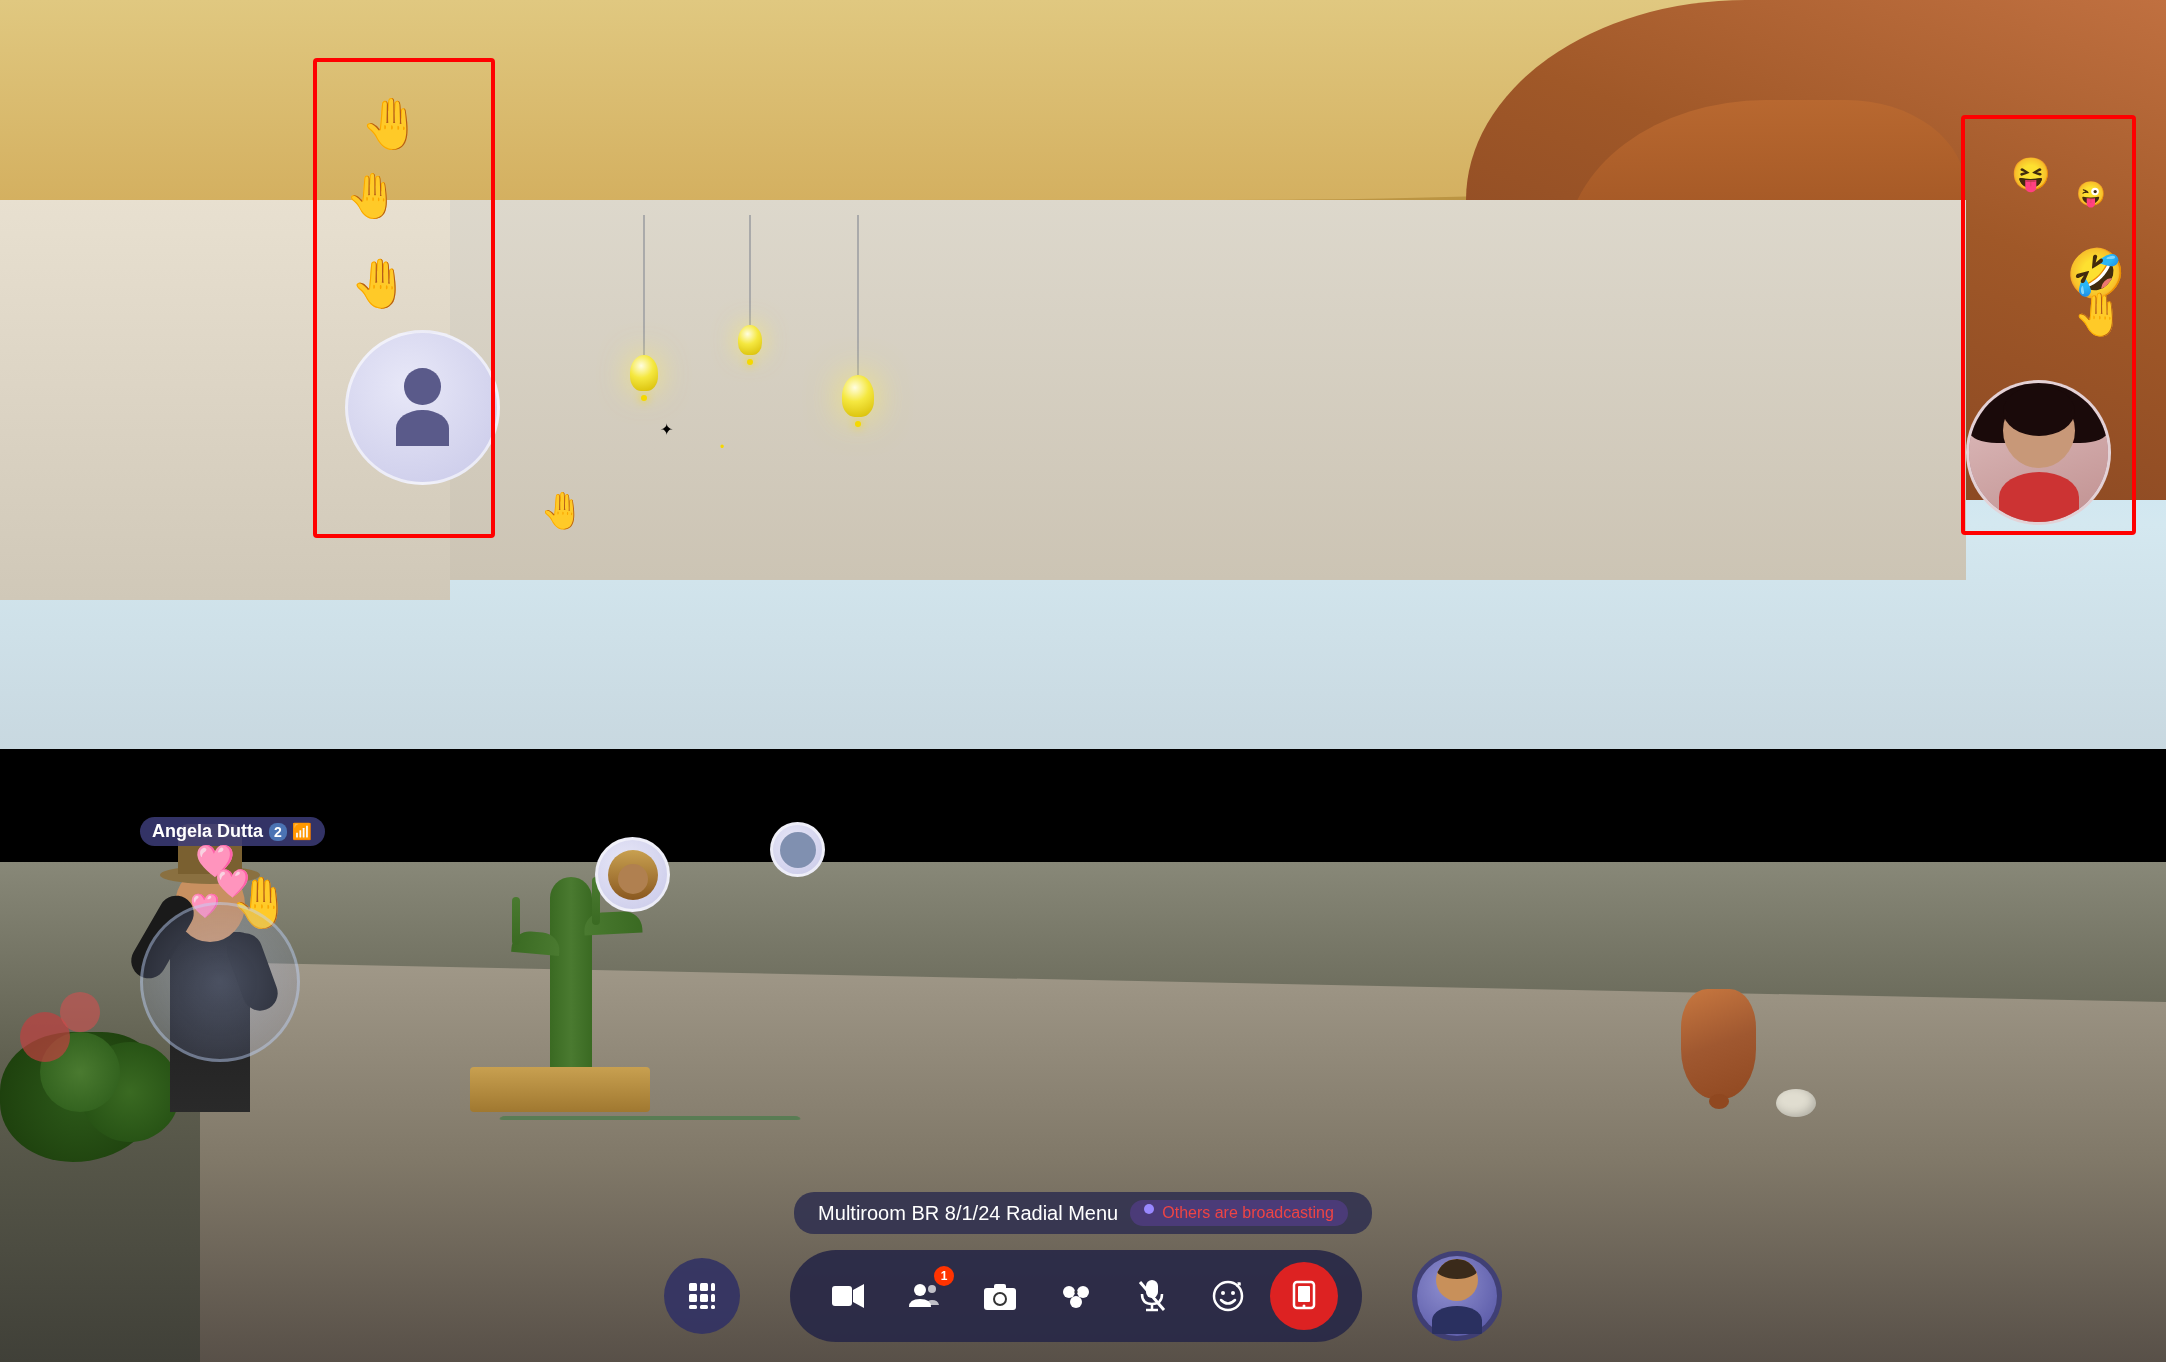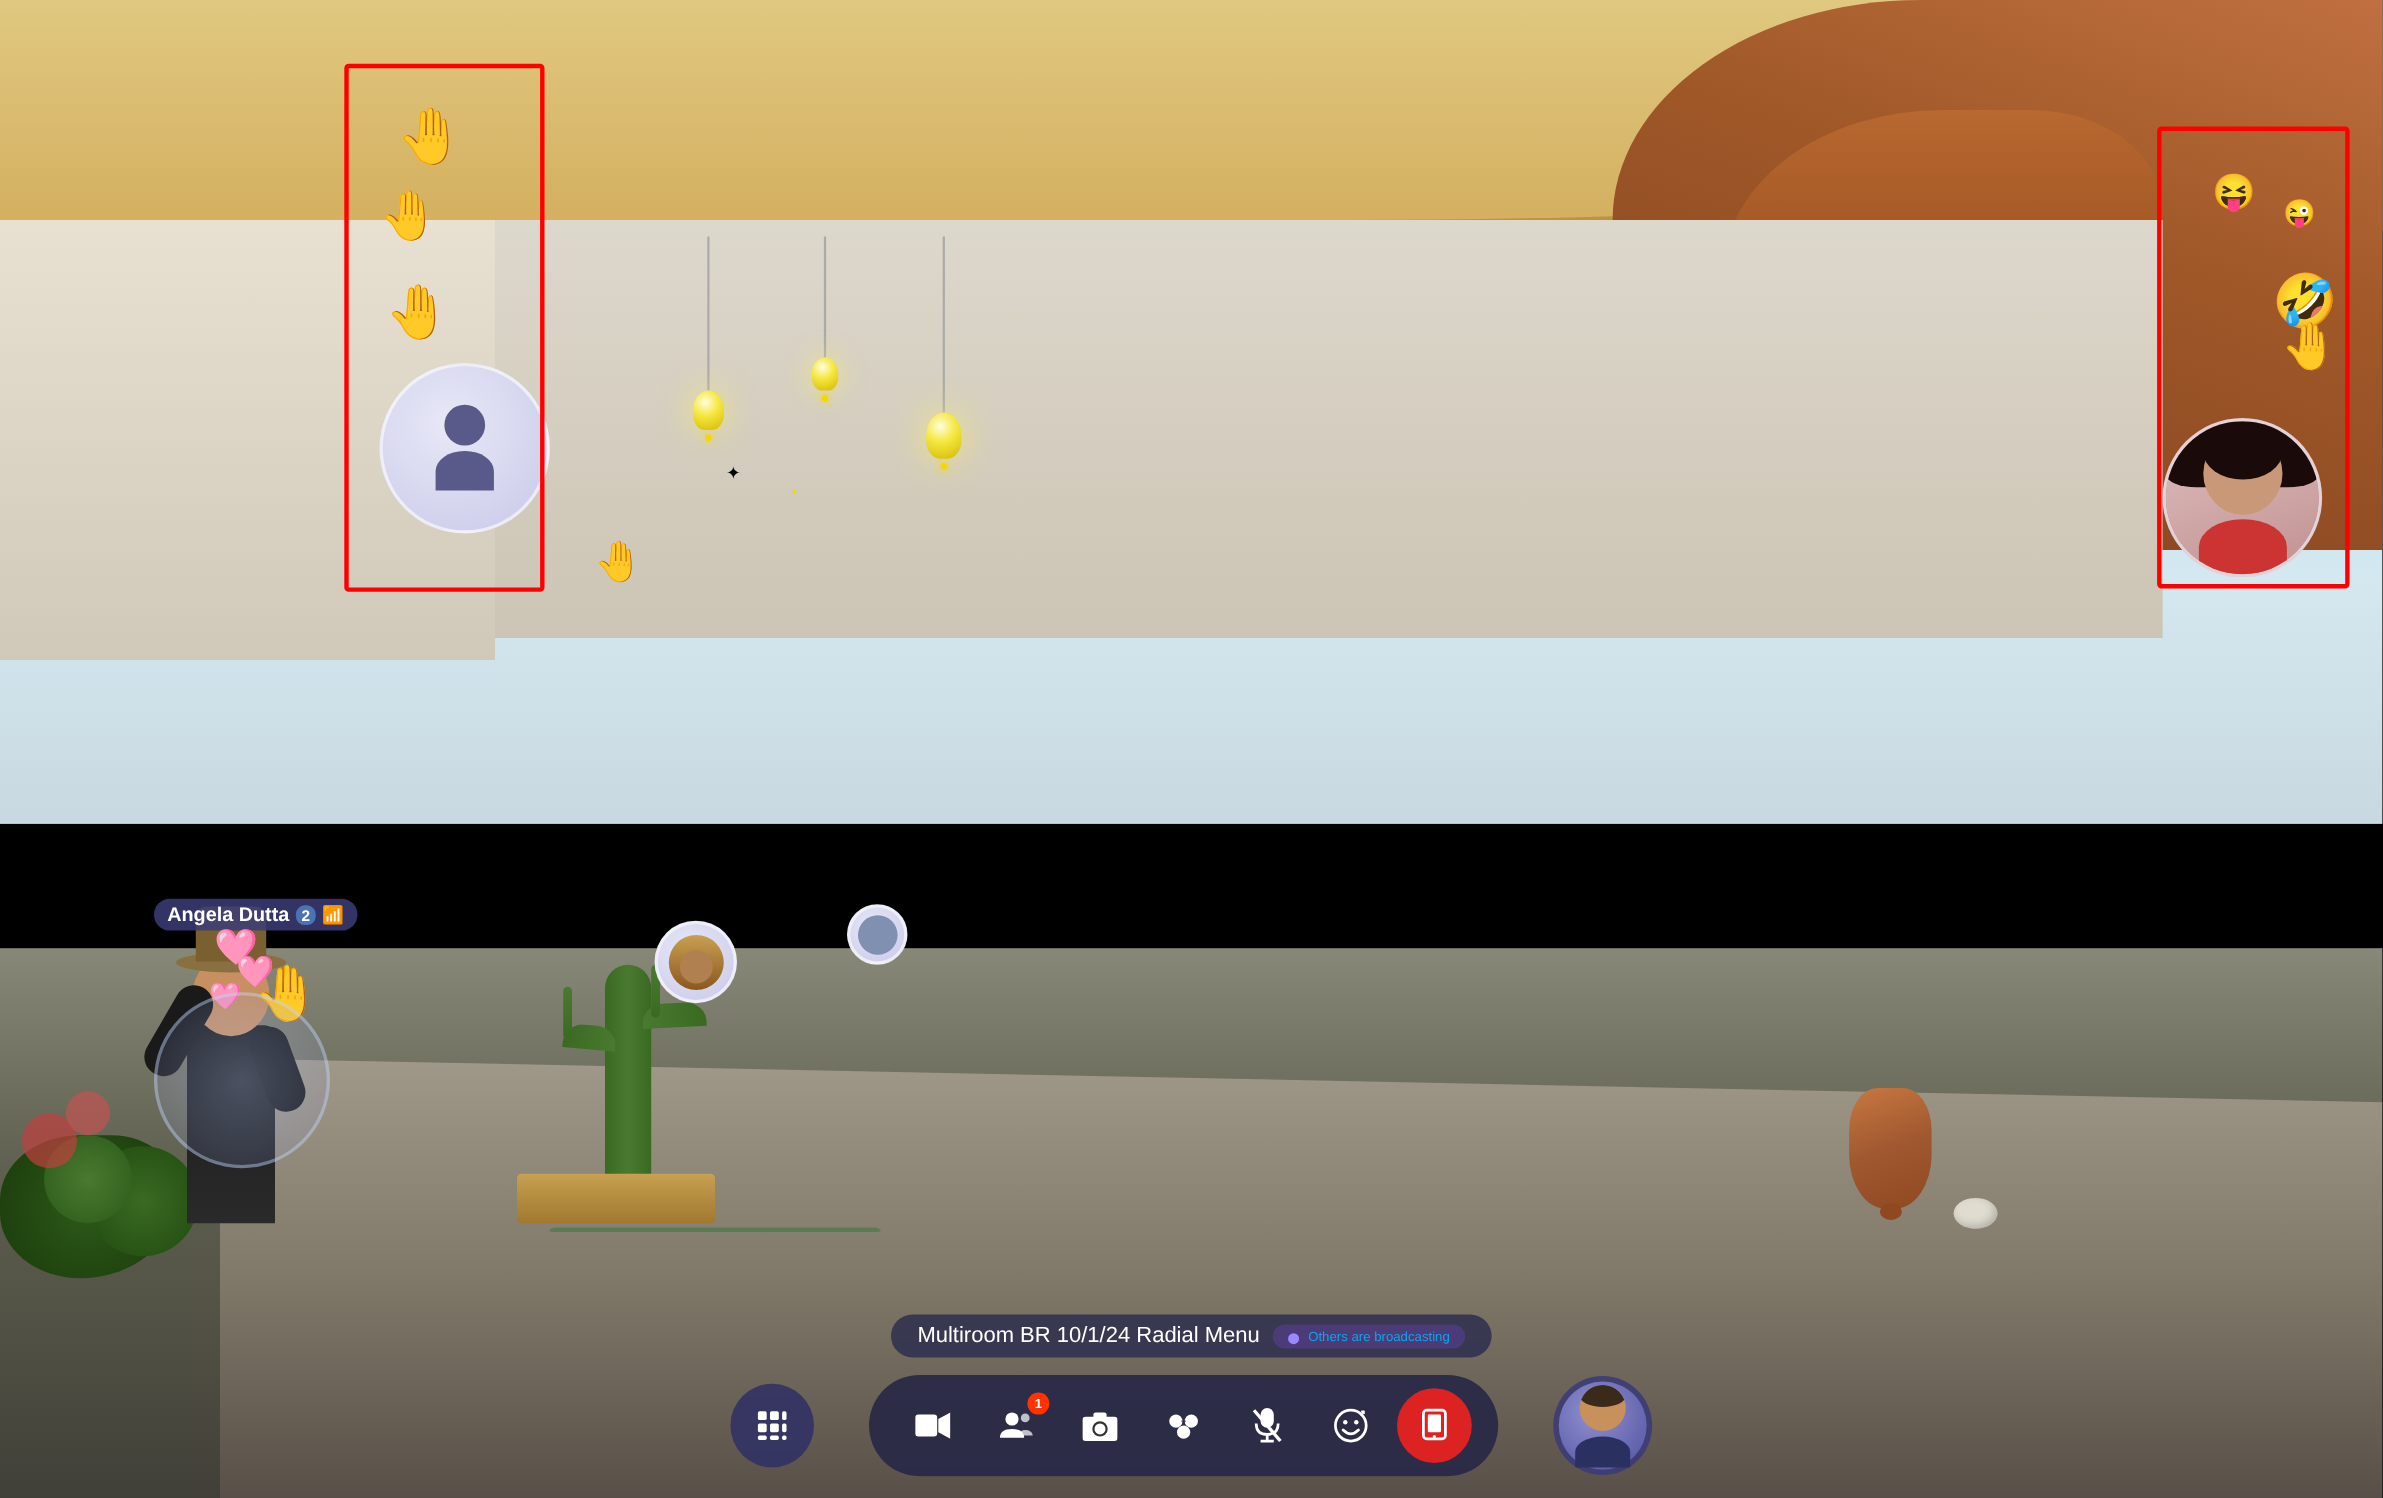--- a/index.html
+++ b/index.html
@@ -186,26 +186,26 @@
       border-radius: 20px;
       font-size: 20px;
       display: flex;
       align-items: center;
       gap: 12px;
       margin-bottom: 16px;
     }
 
     .status-broadcasting {
       background: rgba(80, 60, 130, 0.8);
-      color: #0ea5e9;
+      color: #ef4444;
       padding: 4px 14px;
       border-radius: 14px;
-      font-size: 12px;
-      display: flex;
-      align-items: flex-end;
+      font-size: 16px;
+      display: flex;
+      align-items: flex-start;
       gap: 8px;
     }
 
     .broadcast-dot {
       width: 10px;
       height: 10px;
       background: #9988ff;
       border-radius: 50%;
     }
 
@@ -439,21 +439,21 @@
   </div>
 
   <div style="position:absolute;top:155px;right:115px;font-size:32px;">😝</div>
   <div style="position:absolute;top:180px;right:60px;font-size:24px;">😜</div>
   <div style="position:absolute;top:245px;right:40px;font-size:48px;">🤣</div>
   <div style="position:absolute;top:290px;right:40px;font-size:42px;">🤚</div>
 
   <div class="toolbar-container">
 
     <div class="toolbar-status">
-      <span>Multiroom BR 10/1/24 Radial Menu</span>
+      <span>Multiroom BR 8/1/24 Radial Menu</span>
       <div class="status-broadcasting">
         <div class="broadcast-dot"></div>
         <span>Others are broadcasting</span>
       </div>
     </div>
 
     <div class="toolbar-main">
 
       <div class="grid-btn">
         <svg width="32" height="32" viewBox="0 0 32 32" fill="white">

